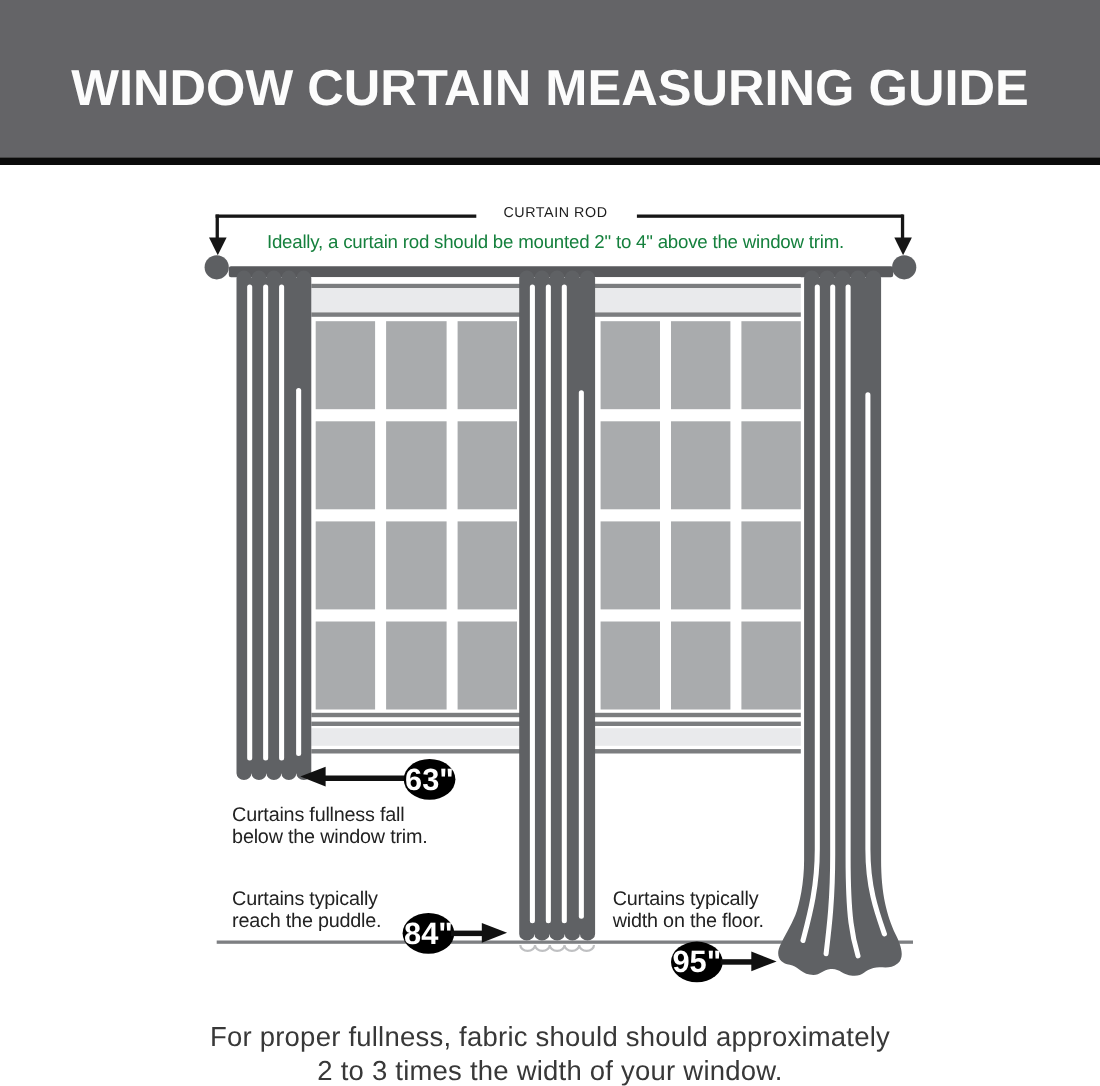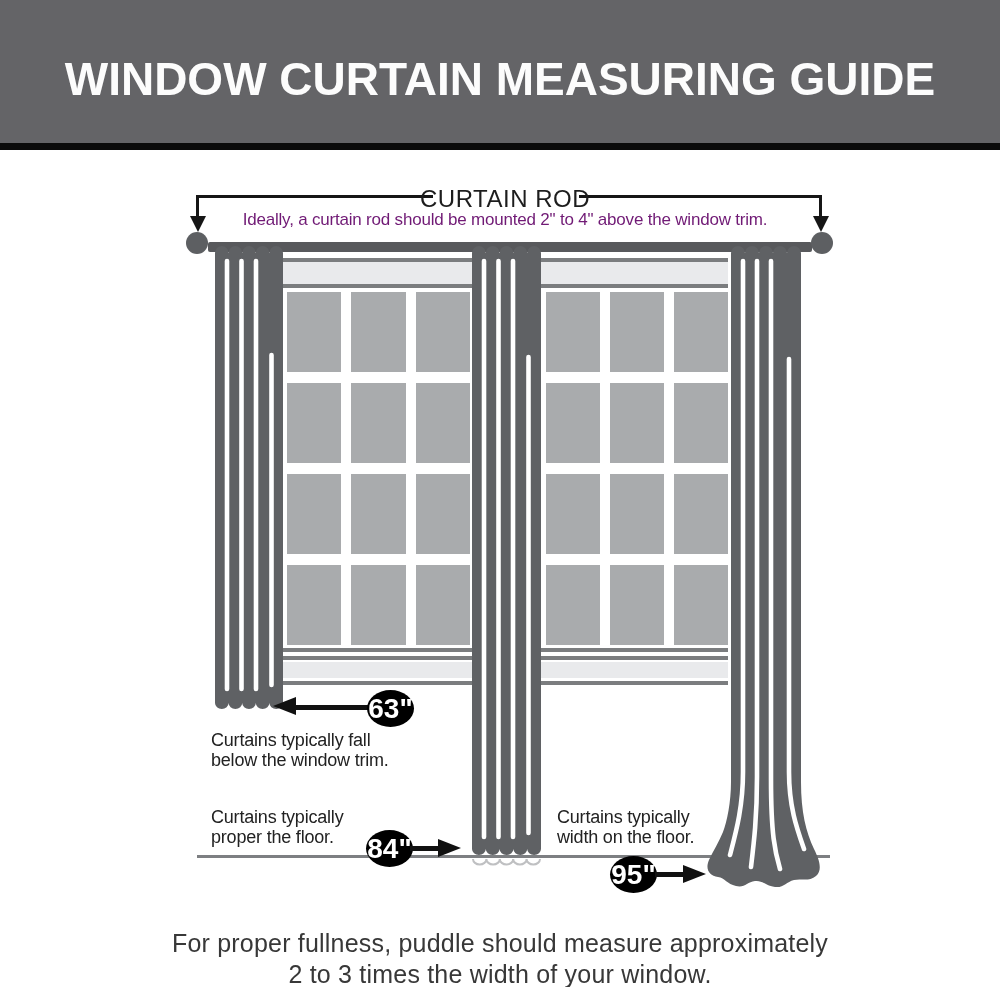--- a/index.html
+++ b/index.html
@@ -16,24 +16,24 @@
     left:0;top:52px;width:1000px;text-align:center;color:#fcfcfc;
     font-size:46px;font-weight:700;letter-spacing:0px;white-space:nowrap;
   }
 
   
   .bracket-line{background:#161616;height:3px;}
   .bracket-vline{background:#161616;width:3px;}
   .arrow-down-icon{width:0;height:0;border-left:8px solid transparent;border-right:8px solid transparent;border-top:16px solid #161616;}
   .rod-label{
     left:405px;top:185px;width:200px;text-align:center;color:#1d1d1d;
-    font-size:24px;letter-spacing:0.5px;white-space:nowrap;
+    font-size:13px;letter-spacing:0.5px;white-space:nowrap;
   }
   .rod-note{
-    left:150px;top:210px;width:710px;text-align:center;color:#701a75;
+    left:150px;top:210px;width:710px;text-align:center;color:#15803d;
     font-size:17px;letter-spacing:-0.2px;white-space:nowrap;
   }
 
   
   .rod-bar{left:208px;top:242px;width:604px;height:10px;background:#58595c;border-radius:2px;}
   .finial{width:22px;height:22px;border-radius:50%;background:#5d5f62;}
 
   
   .window-frame{left:283px;top:252px;width:445px;height:434px;background:#ffffff;}
   .trim-line{position:absolute;left:0;width:445px;background:#7b7d7f;}
@@ -185,38 +185,38 @@
       <path d="M55,24 V540 C55,580 52,605 49,630"></path>
       <path d="M69,24 V542 C69,598 73,615 78,632"></path>
       <path d="M87,122 V535 C87,570 95,592 102,612"></path>
     </g>
   </svg>
 
   <div class="abs m-arrow-line" style="left:290px;top:705px;width:80px;"></div>
   <div class="abs arrow-left-icon" style="left:273px;top:697px;"></div>
   <div class="abs badge" style="left:367px;top:690px;width:47px;height:37px;">63"</div>
   <div class="abs note-label" style="left:211px;top:730px;width:210px;">
-    <div>Curtains typically fall</div>
+    <div>Curtains fullness fall</div>
     <div>below the window trim.</div>
   </div>
 
   <div class="abs note-label" style="left:211px;top:807px;width:180px;">
     <div>Curtains typically</div>
-    <div>proper the floor.</div>
+    <div>reach the puddle.</div>
   </div>
   <div class="abs badge" style="left:366px;top:830px;width:47px;height:37px;">84"</div>
   <div class="abs m-arrow-line" style="left:410px;top:846px;width:30px;"></div>
   <div class="abs arrow-right-icon" style="left:438px;top:839px;"></div>
 
   <div class="abs note-label" style="left:557px;top:807px;width:190px;">
     <div>Curtains typically</div>
     <div>width on the floor.</div>
   </div>
   <div class="abs badge" style="left:610px;top:856px;width:47px;height:37px;">95"</div>
   <div class="abs m-arrow-line" style="left:655px;top:872px;width:30px;"></div>
   <div class="abs arrow-right-icon" style="left:683px;top:865px;"></div>
 
   <div class="abs footer-note">
-    <div>For proper fullness, puddle should measure approximately</div>
+    <div>For proper fullness, fabric should should approximately</div>
     <div>2 to 3 times the width of your window.</div>
   </div>
 
 </div>
 
 </body></html>

